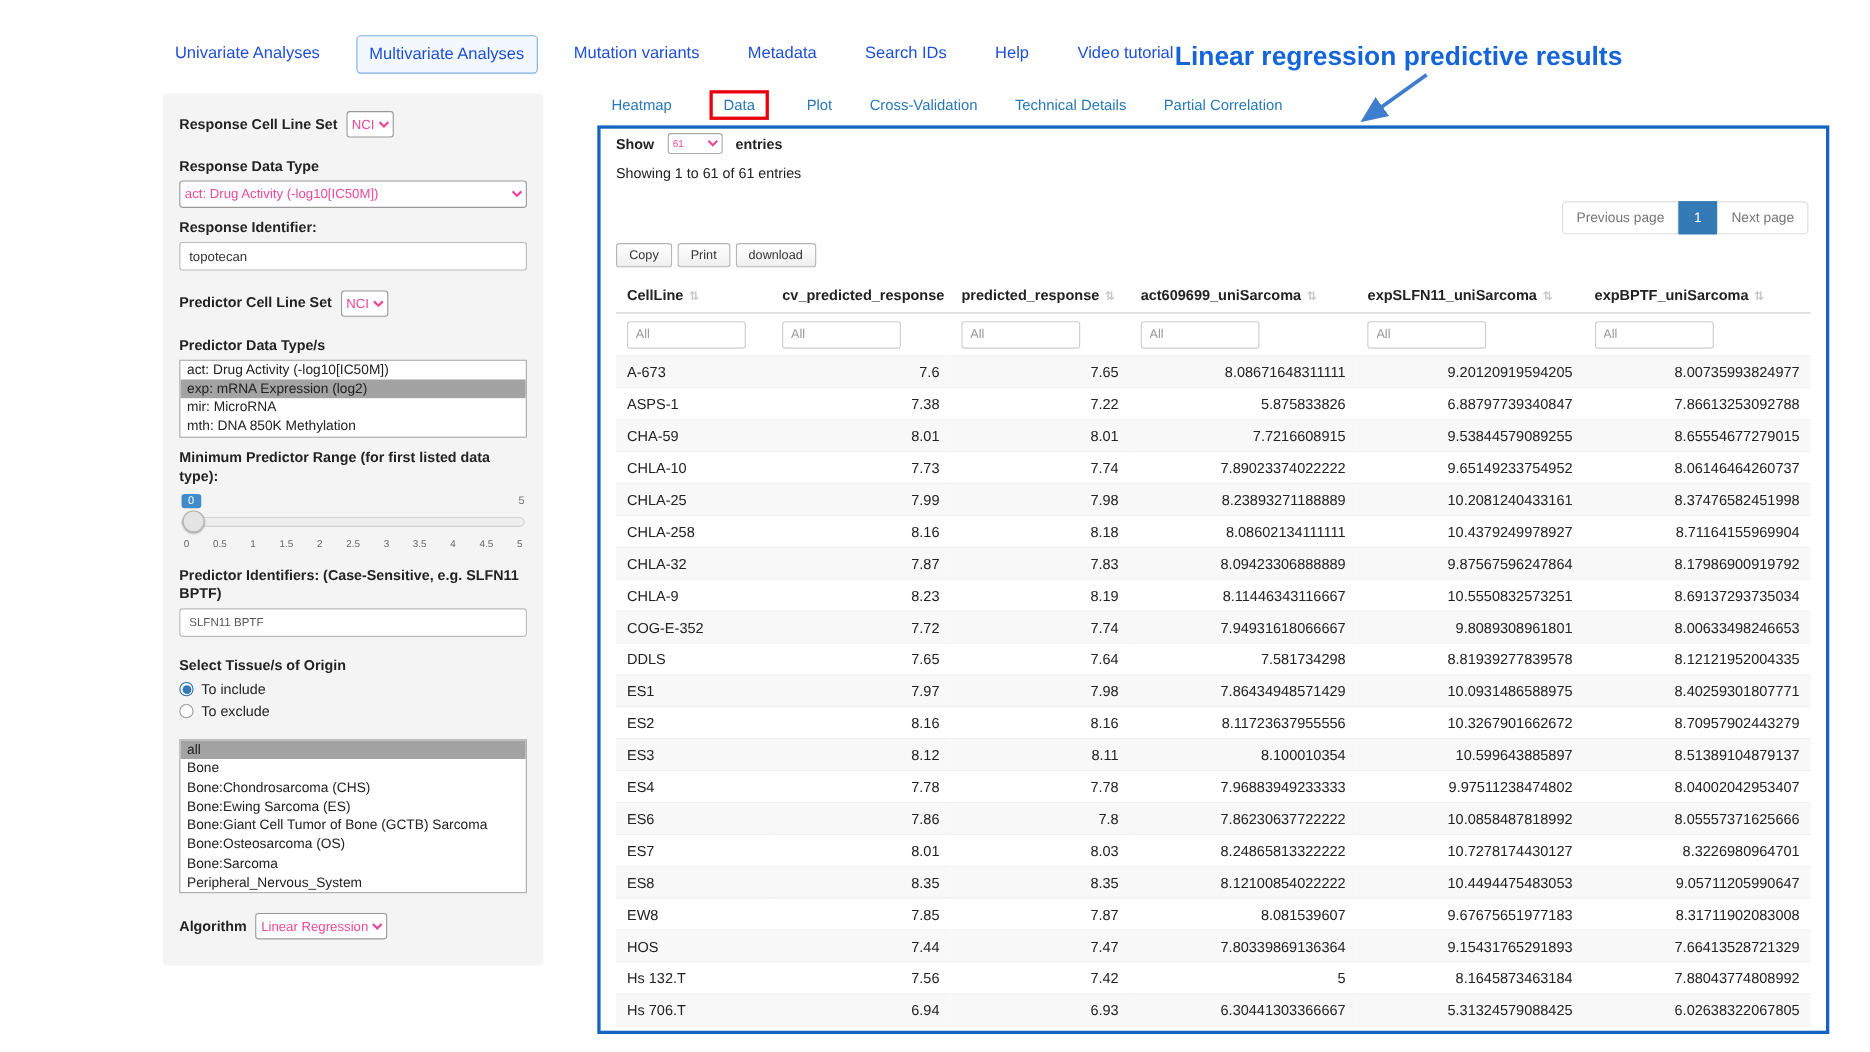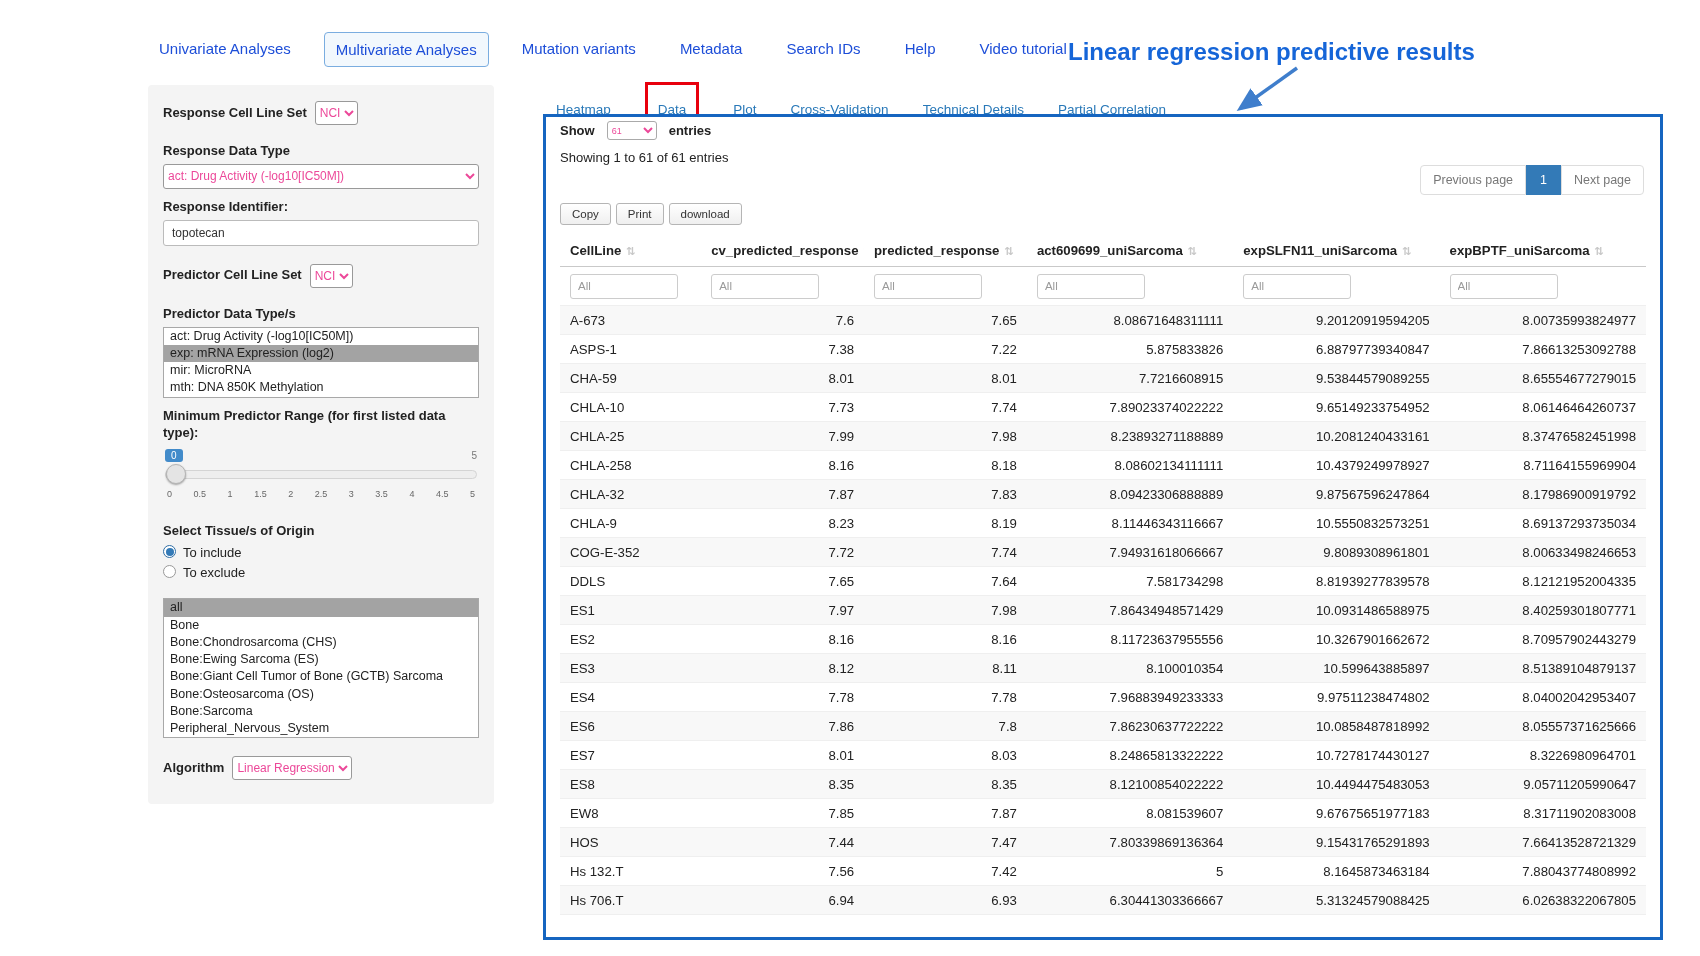--- a/index.html
+++ b/index.html
@@ -33,36 +33,36 @@
 
   
   .slider{position:relative;height:56px;margin:8px 2px 2px}
   .slider-badge{position:absolute;left:0;top:0;background:#428bca;color:#fff;font-size:10px;padding:1px 6px;border-radius:3px}
   .slider-max{position:absolute;right:0;top:1px;font-size:10px;color:#777}
   .slider-track{position:absolute;left:0;right:0;top:21px;height:9px;background:#eee;border:1px solid #d4d4d4;border-radius:5px}
   .slider-handle{position:absolute;left:1px;top:15px;width:20px;height:20px;border-radius:50%;background:#e4e4e4;border:1px solid #b5b5b5;box-shadow:0 1px 2px rgba(0,0,0,.35)}
   .slider-ticks{position:absolute;left:2px;right:2px;top:40px;display:flex;justify-content:space-between;font-size:9px;color:#666}
 
   
-  .radio-row{display:flex;align-items:flex-start;gap:7px;margin:5px 0;cursor:pointer}
+  .radio-row{display:flex;align-items:center;gap:7px;margin:5px 0;cursor:pointer}
   .radio-dot{width:13px;height:13px;border-radius:50%;border:1px solid #999;background:#fff;position:relative;flex:none}
   .radio-dot.checked{border-color:#2e6da4}
   .radio-dot.checked::after{content:"";position:absolute;left:1.5px;top:1.5px;right:1.5px;bottom:1.5px;background:#337ab7;border-radius:50%}
 
   
   .main-tabs{position:absolute;left:556px;top:88px;display:flex;gap:34px;font-size:13.5px;align-items:center}
   .main-tab{color:#2878b8;cursor:pointer;white-space:nowrap}
-  .main-tab.red-box{border:3px solid #e8000d;padding:17px 10px;margin:-6px 0}
+  .main-tab.red-box{border:3px solid #e8000d;padding:3px 10px;margin:-6px 0}
 
   
   .panel{position:absolute;left:543px;top:114px;width:1120px;height:826px;border:3px solid #1565c0;background:#fff;padding:4px 14px 0}
   .show-row{display:flex;align-items:center;gap:12px;font-size:13px;margin:0 0 10px;font-weight:bold}
   select.entries{font-size:9px;height:19px;border:1px solid #aaa;border-radius:3px;width:50px}
   .showing-text{font-size:13px;margin:2px 0 0}
-  .pagination{display:flex;justify-content:flex-end;align-items:flex-start;margin:0 2px 8px}
+  .pagination{display:flex;justify-content:flex-end;align-items:flex-start;margin:18px 2px 8px}
   .page-btn{border:1px solid #ddd;color:#777;font-size:12.5px;padding:7px 12px;background:#fff;cursor:pointer;font-family:inherit}
   .page-btn.prev{border-radius:4px 0 0 4px}
   .page-btn.next{border-radius:0 4px 4px 0}
   .page-current{background:#337ab7;border:1px solid #337ab7;color:#fff;font-size:12.5px;padding:7px 13px;cursor:pointer;font-family:inherit}
   .dt-buttons{display:flex;gap:5px;margin:0 0 10px}
   .dt-btn{border:1px solid #b5b5b5;border-radius:3px;background:linear-gradient(#ffffff,#efefef);font-size:11.5px;padding:4px 11px;color:#333;cursor:pointer;font-family:inherit}
 
   
   table.data{width:100%;border-collapse:collapse;font-size:13.2px;color:#222;table-layout:fixed}
   table.data th{font-weight:bold;text-align:left;padding:8px 10px;border-bottom:1px solid #c9c9c9;white-space:nowrap;overflow:hidden;cursor:pointer}
@@ -145,20 +145,24 @@
           <span>2.5</span>
           <span>3</span>
           <span>3.5</span>
           <span>4</span>
           <span>4.5</span>
           <span>5</span>
         </div>
     </div>
   </div>
 
+  <div class="field">
+    <div class="sb-label">Predictor Identifiers: (Case-Sensitive, e.g. SLFN11 BPTF)</div>
+    <input class="txt sm-text" value="SLFN11 BPTF" style="">
+  </div>
 
   <div class="field mt">
     <div class="sb-label">Select Tissue/s of Origin</div>
     <div id="tissue-radios">
         <div class="radio-row">
           <span class="radio-dot checked"></span>
           <span>To include</span>
         </div>
         <div class="radio-row">
           <span class="radio-dot"></span>

